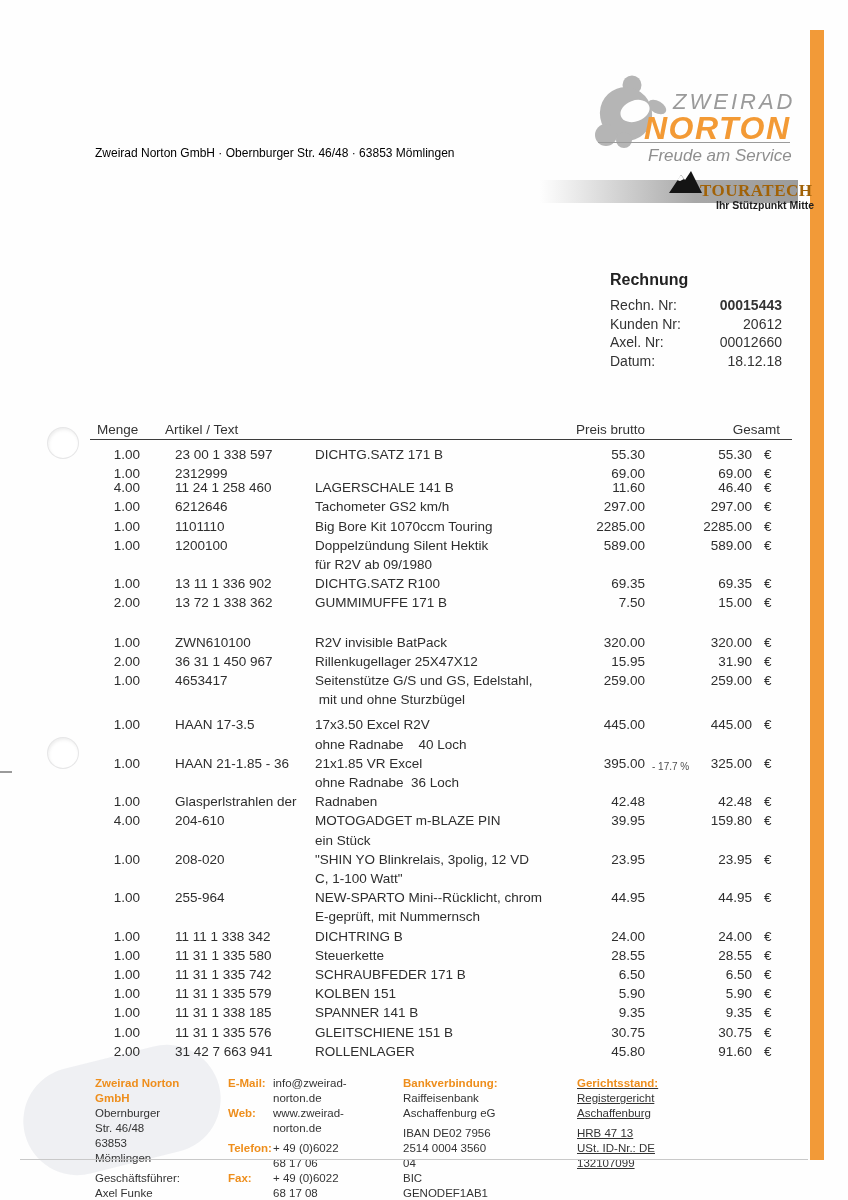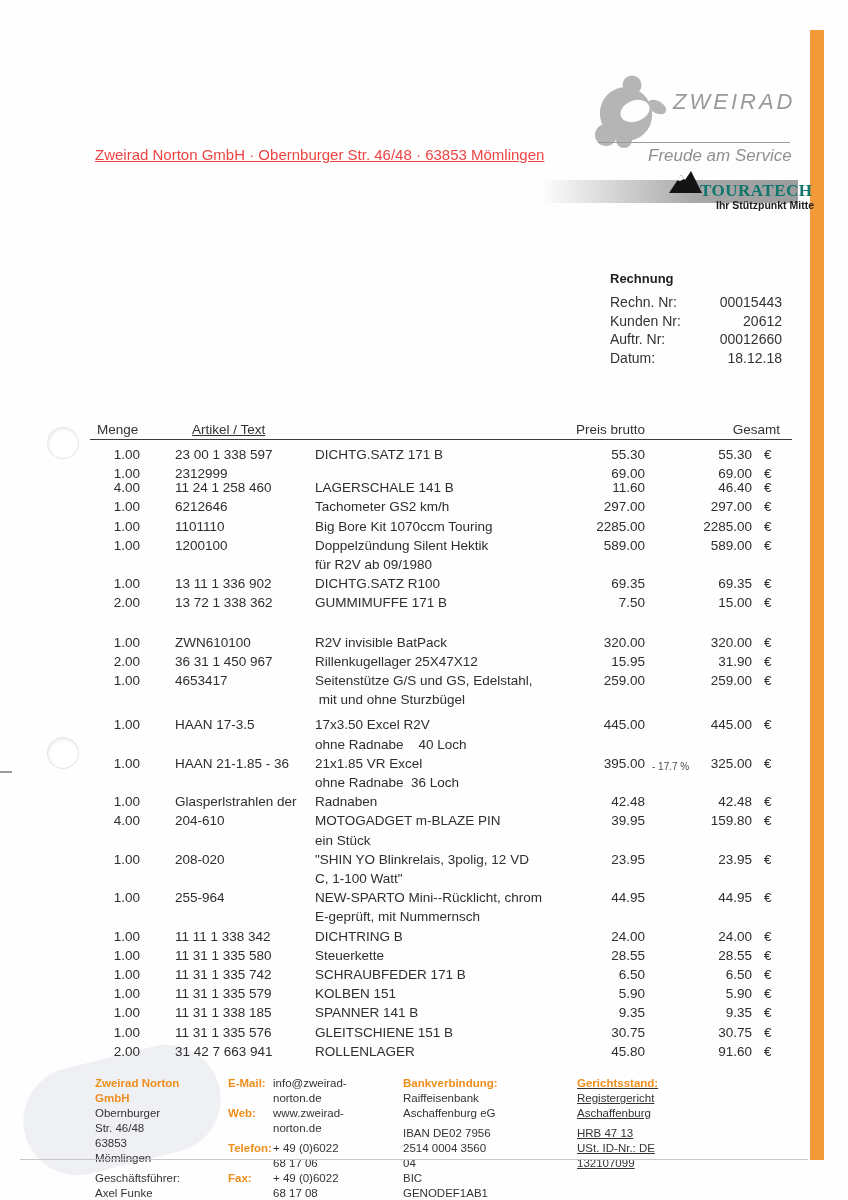--- a/index.html
+++ b/index.html
@@ -12,48 +12,48 @@
   .orange-stripe{position:absolute;left:810px;top:30px;width:14px;height:1130px;background:#F29A38;}
   .punch-hole{position:absolute;width:30px;height:30px;border-radius:50%;background:#fff;
     box-shadow:0 0 0 1px rgba(120,120,125,.18), inset 1px 2px 3px rgba(120,120,125,.12);}
   .hole-1{left:48px;top:428px;}
   .hole-2{left:48px;top:738px;}
   .footer-blob{position:absolute;left:22px;top:1056px;width:200px;height:108px;background:#e9ebef;
     border-radius:60px;transform:rotate(-14deg);opacity:.75;}
   .bottom-line{position:absolute;left:20px;top:1159px;width:788px;height:1px;background:#c9c9c9;}
   .scan-tick{position:absolute;left:0;top:771px;width:12px;height:2px;background:#9a9a9a;}
   
-  .sender{position:absolute;left:95px;top:146px;font-size:15px;color:#ef4444;text-decoration:underline;}
+  .sender{position:absolute;left:95px;top:146px;font-size:12px;color:#000000;}
   
   .logo-block{position:absolute;left:588px;top:74px;width:215px;height:112px;}
   .rider-svg{position:absolute;left:0;top:0;}
   .brand1{position:absolute;left:85px;top:17px;font-size:22px;font-style:italic;color:#9a9a9a;
     letter-spacing:3px;line-height:1;}
   .brand2{position:absolute;left:56px;top:38px;font-size:32px;font-style:italic;font-weight:bold;
     color:#F39A35;letter-spacing:1.5px;line-height:1;}
   .logo-rule{position:absolute;left:10px;top:68px;width:192px;height:1px;background:#9b9b9b;}
   .tagline{position:absolute;left:60px;top:72px;font-size:17px;font-style:italic;color:#8f8f8f;line-height:1.2;}
   
   .tt-bar{position:absolute;left:540px;top:180px;width:258px;height:23px;
     background:linear-gradient(to right, rgba(190,190,190,0), #a8a8a8 60%, #9c9c9c);}
   .tt-mountain{position:absolute;left:668px;top:170px;}
   .tt-name{position:absolute;left:700px;top:182px;font-family:"Liberation Serif", serif;
-    font-weight:bold;font-size:17px;letter-spacing:.5px;color:#0f766e;line-height:1;}
+    font-weight:bold;font-size:17px;letter-spacing:.5px;color:#a16207;line-height:1;}
   .tt-sub{position:absolute;left:716px;top:200px;font-size:10.5px;font-weight:bold;color:#1d1d1d;line-height:1;}
   
   .meta{position:absolute;left:610px;top:271px;width:172px;font-size:14px;color:#333;}
-  .meta-title{font-weight:bold;font-size:13px;margin-bottom:7px;color:#222;}
+  .meta-title{font-weight:bold;font-size:16px;margin-bottom:7px;color:#222;}
   .meta-row{display:flex;justify-content:space-between;line-height:18.5px;}
   .meta-row .v{text-align:right;}
-  .meta-row .v.bold{font-weight:normal;margin-left:12px;}
+  .meta-row .v.bold{font-weight:bold;margin-left:12px;}
   
   .table{position:absolute;left:90px;top:422px;width:702px;font-size:13.5px;}
   .t-head{position:relative;height:17px;border-bottom:1.6px solid #3c3c3c;margin-bottom:5px;color:#333;}
   .h-qty{position:absolute;left:7px;top:0;}
-  .h-art{position:absolute;left:102px;top:0;text-decoration:underline;}
+  .h-art{position:absolute;left:75px;top:0;}
   .h-price{position:absolute;left:420px;width:135px;top:0;text-align:right;}
   .h-total{position:absolute;left:547px;width:135px;top:0;text-align:right;padding-left:8px;}
   .t-row{position:relative;line-height:19.2px;}
   .c-qty{position:absolute;left:0;top:0;width:50px;text-align:right;}
   .c-art{position:absolute;left:85px;top:0;white-space:pre;}
   .c-desc{margin-left:225px;white-space:pre-wrap;min-height:19px;}
   .c-price{position:absolute;left:420px;top:0;width:135px;text-align:right;}
   .c-disc{position:absolute;left:562px;top:3.5px;width:92px;font-size:10px;color:#4e4e4e;}
   .c-total{position:absolute;left:560px;top:0;width:102px;text-align:right;}
   .c-euro{position:absolute;left:674px;top:0;}
@@ -85,20 +85,21 @@
     <g fill="#b5b5b5">
       <circle cx="44" cy="11" r="9.5"></circle>
       <ellipse cx="38" cy="40" rx="26" ry="27" transform="rotate(-20 38 40)"></ellipse>
       <ellipse cx="69" cy="33" rx="10" ry="6" transform="rotate(30 69 33)"></ellipse>
       <circle cx="18" cy="61" r="11"></circle>
       <circle cx="36" cy="66" r="8"></circle>
     </g>
     <ellipse cx="47" cy="37" rx="15" ry="10.5" transform="rotate(-20 47 37)" fill="#fefefe"></ellipse>
   </svg>
   <div class="brand1">ZWEIRAD</div>
+  <div class="brand2">NORTON</div>
   <div class="logo-rule"></div>
   <div class="tagline">Freude am Service</div>
 </div>
 
 <div class="tt-bar"></div>
 <svg class="tt-mountain" width="34" height="24" viewBox="0 0 34 24">
   <polygon points="1,23 13,5 17,10 23,1 34,23" fill="#141414"></polygon>
   <polygon points="13,5 16,9 12,11 9,10" fill="#fdfdfd"></polygon>
 </svg>
 <div class="tt-name">TOURATECH</div>
@@ -109,21 +110,21 @@
   <div>
       <div class="meta-row">
     <span class="l">Rechn. Nr:</span>
     <span class="v bold">00015443</span>
   </div>
       <div class="meta-row">
     <span class="l">Kunden Nr:</span>
     <span class="v">20612</span>
   </div>
       <div class="meta-row">
-    <span class="l">Auftr. Nr:</span>
+    <span class="l">Axel. Nr:</span>
     <span class="v">00012660</span>
   </div>
       <div class="meta-row">
     <span class="l">Datum:</span>
     <span class="v">18.12.18</span>
   </div>
     </div>
 </div>
 
 <div class="table">

